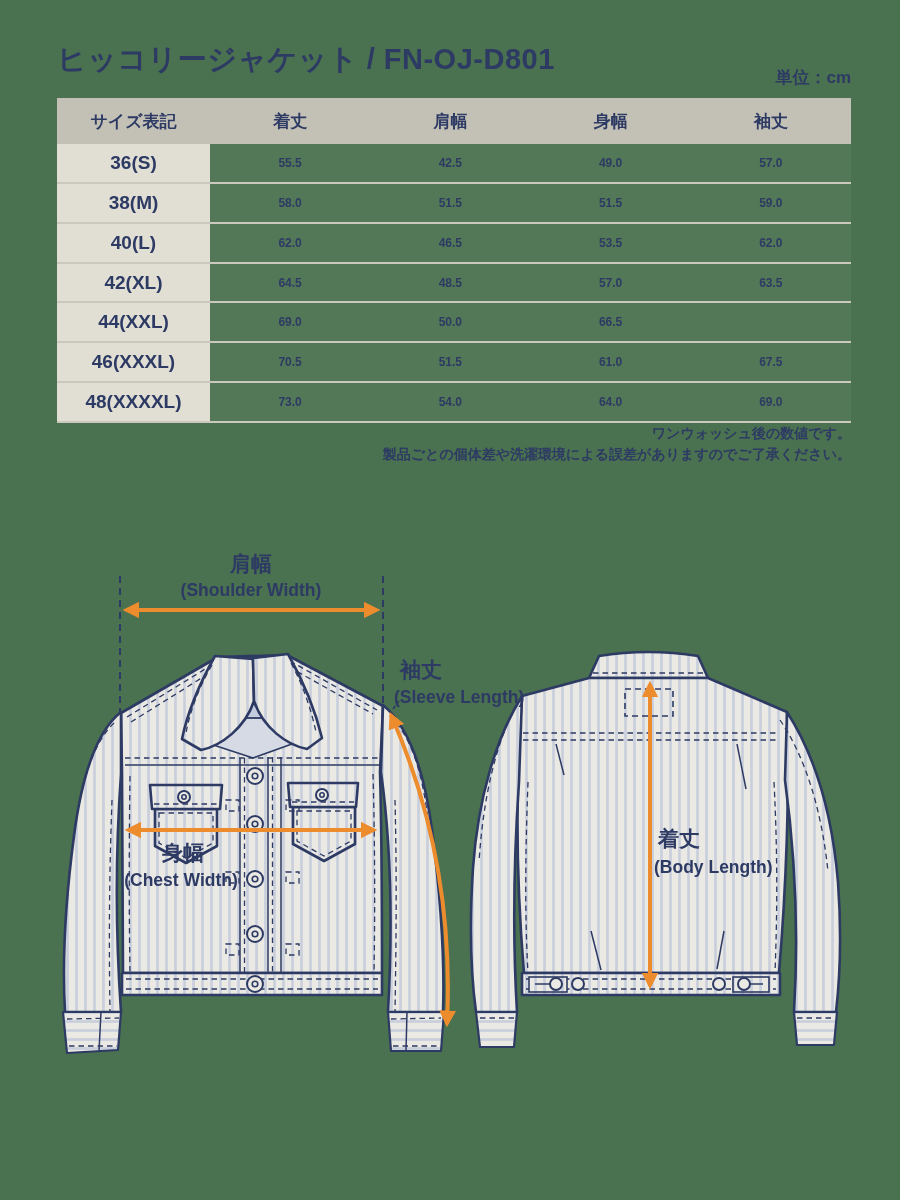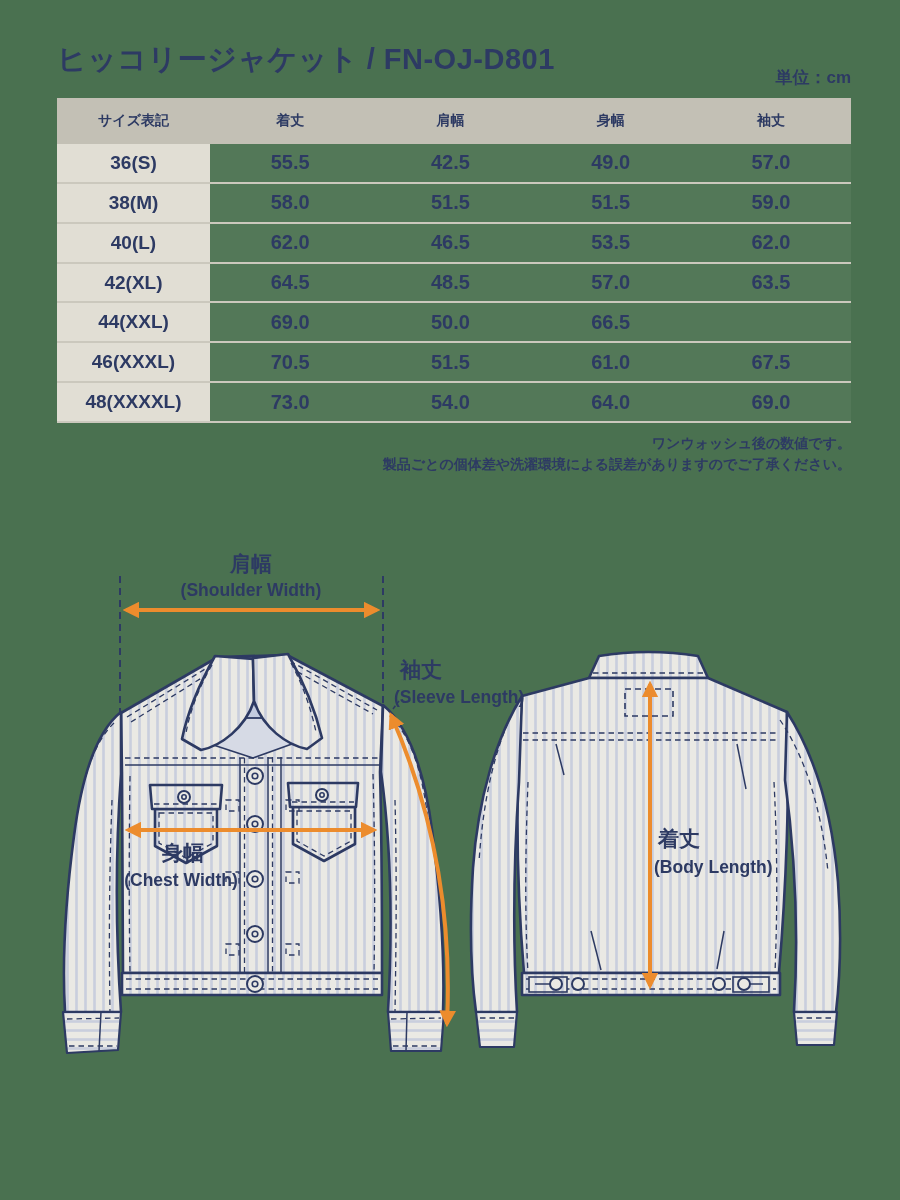--- a/index.html
+++ b/index.html
@@ -29,35 +29,35 @@
     position:absolute;right:49px;top:66px;
     font-size:17px;font-weight:700;color:var(--navy);
   }
   .size-table{position:absolute;left:57px;top:98px;width:794px}
   .thead{
     display:grid;grid-template-columns:153px repeat(4,1fr);
     height:46px;background:var(--header-bg);
   }
   .hcell{
     display:flex;align-items:center;justify-content:center;
-    font-size:14px;font-weight:700;color:var(--navy);text-align:right;
+    font-size:17px;font-weight:700;color:var(--navy);text-align:right;
   }
   .tbody{height:279px;display:flex;flex-direction:column}
   .trow{
     flex:1;display:grid;grid-template-columns:153px repeat(4,1fr);
     border-bottom:2px solid var(--sep);
     background:rgba(255,255,255,0.05);
   }
   .cell{
     display:flex;align-items:center;justify-content:center;
-    font-size:20px;font-weight:600;color:var(--navy);
+    font-size:12px;font-weight:600;color:var(--navy);
   }
   .cell.c0{background:var(--rowlabel-bg);font-size:19px;font-weight:700}
   .notes{
-    position:absolute;right:49px;top:433px;text-align:right;
+    position:absolute;right:49px;top:423px;text-align:right;
     font-size:14px;font-weight:600;line-height:21px;color:var(--navy);margin-left:15px;
   }
   svg.diagram{position:absolute;left:0;top:540px}
   svg text{font-family:"Liberation Sans","DejaVu Sans",sans-serif;fill:#2d3a63;font-weight:bold}
   svg text.jp{font-size:21px}
   svg text.en{font-size:17.5px}
   .outline{fill:url(#hickory);stroke:#2d3a63;stroke-width:2.6;stroke-linejoin:round}
   .outlineH{fill:url(#hickoryH);stroke:#2d3a63;stroke-width:2.2;stroke-linejoin:round}
   .plain{fill:#d6dae5;stroke:#2d3a63;stroke-width:1.6;stroke-linejoin:round}
   .thinline{stroke:#2d3a63;stroke-width:1.5;fill:none}

